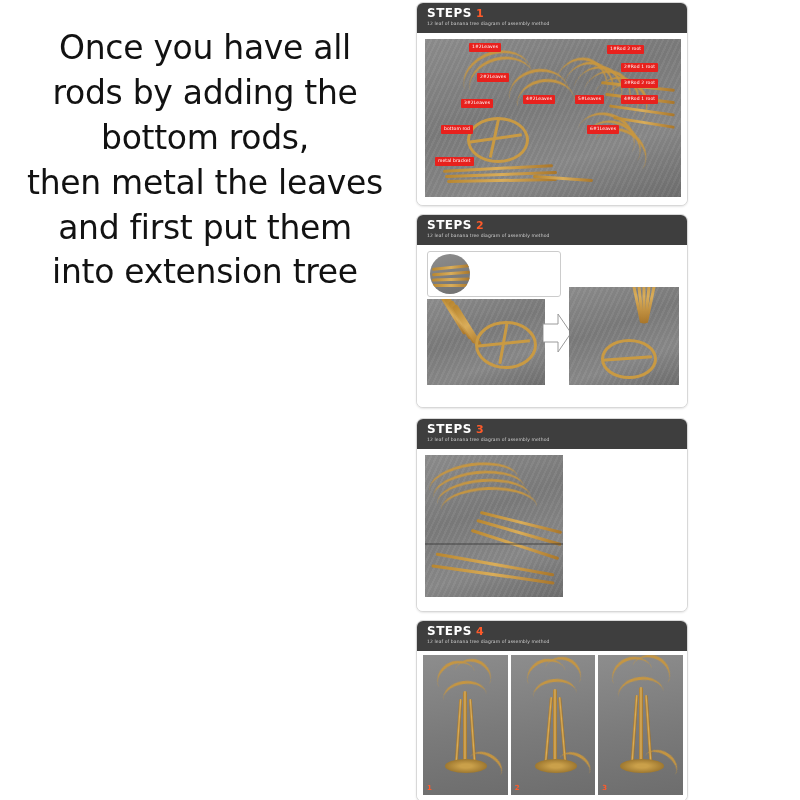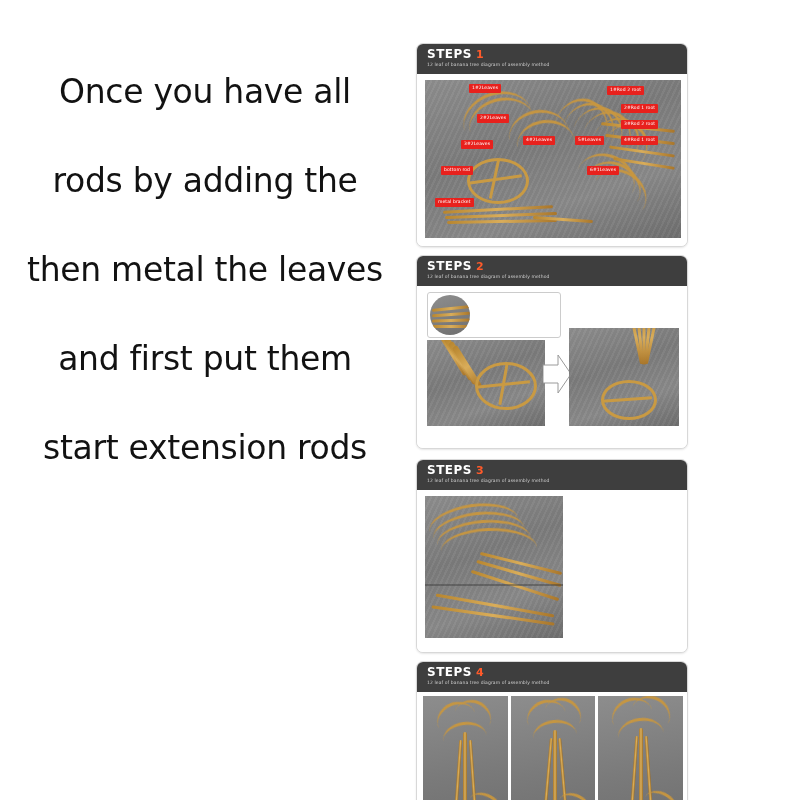--- a/index.html
+++ b/index.html
@@ -49,30 +49,29 @@
     font-family: "DejaVu Sans", sans-serif;
     font-size: 33px;
     line-height: 1.36;
     font-weight: 400;
     color: #121212;
     text-align: center;
     width: 400px;
     margin: 0;
     letter-spacing: -0.3px;
   }
-  .body-copy .ln { display: block; margin-top: 44px; }
+  .body-copy .ln { display: block; }
 
   
   .right-col {
     position: absolute;
     left: 412px;
     top: 0;
     width: 388px;
     height: 568px;
-    margin-top: 41px;
   }
   .step-card {
     position: absolute;
     left: 4px;
     width: 272px;
     background: #ffffff;
     border: 1px solid #d8d8d8;
     border-radius: 7px;
     overflow: hidden;
     box-shadow: 0 1px 2px rgba(0,0,0,0.10);
@@ -261,23 +260,24 @@
 </style>
 </head>
 <body>
 
 <div class="page">
 
   <div class="left-col">
     <div class="body-copy">
       <span class="ln">Once you have all</span>
       <span class="ln">rods by adding the</span>
+      <span class="ln">bottom rods,</span>
       <span class="ln">then metal the leaves</span>
       <span class="ln">and first put them</span>
-      <span class="ln">start extension rods</span>
+      <span class="ln">into extension tree</span>
     </div>
   </div>
 
   <div class="right-col">
 
     <div class="step-card card1">
       <div class="card-header">
         <div class="title-row">
           <span class="steps-word">STEPS</span>
           <span class="step-num">1</span>

